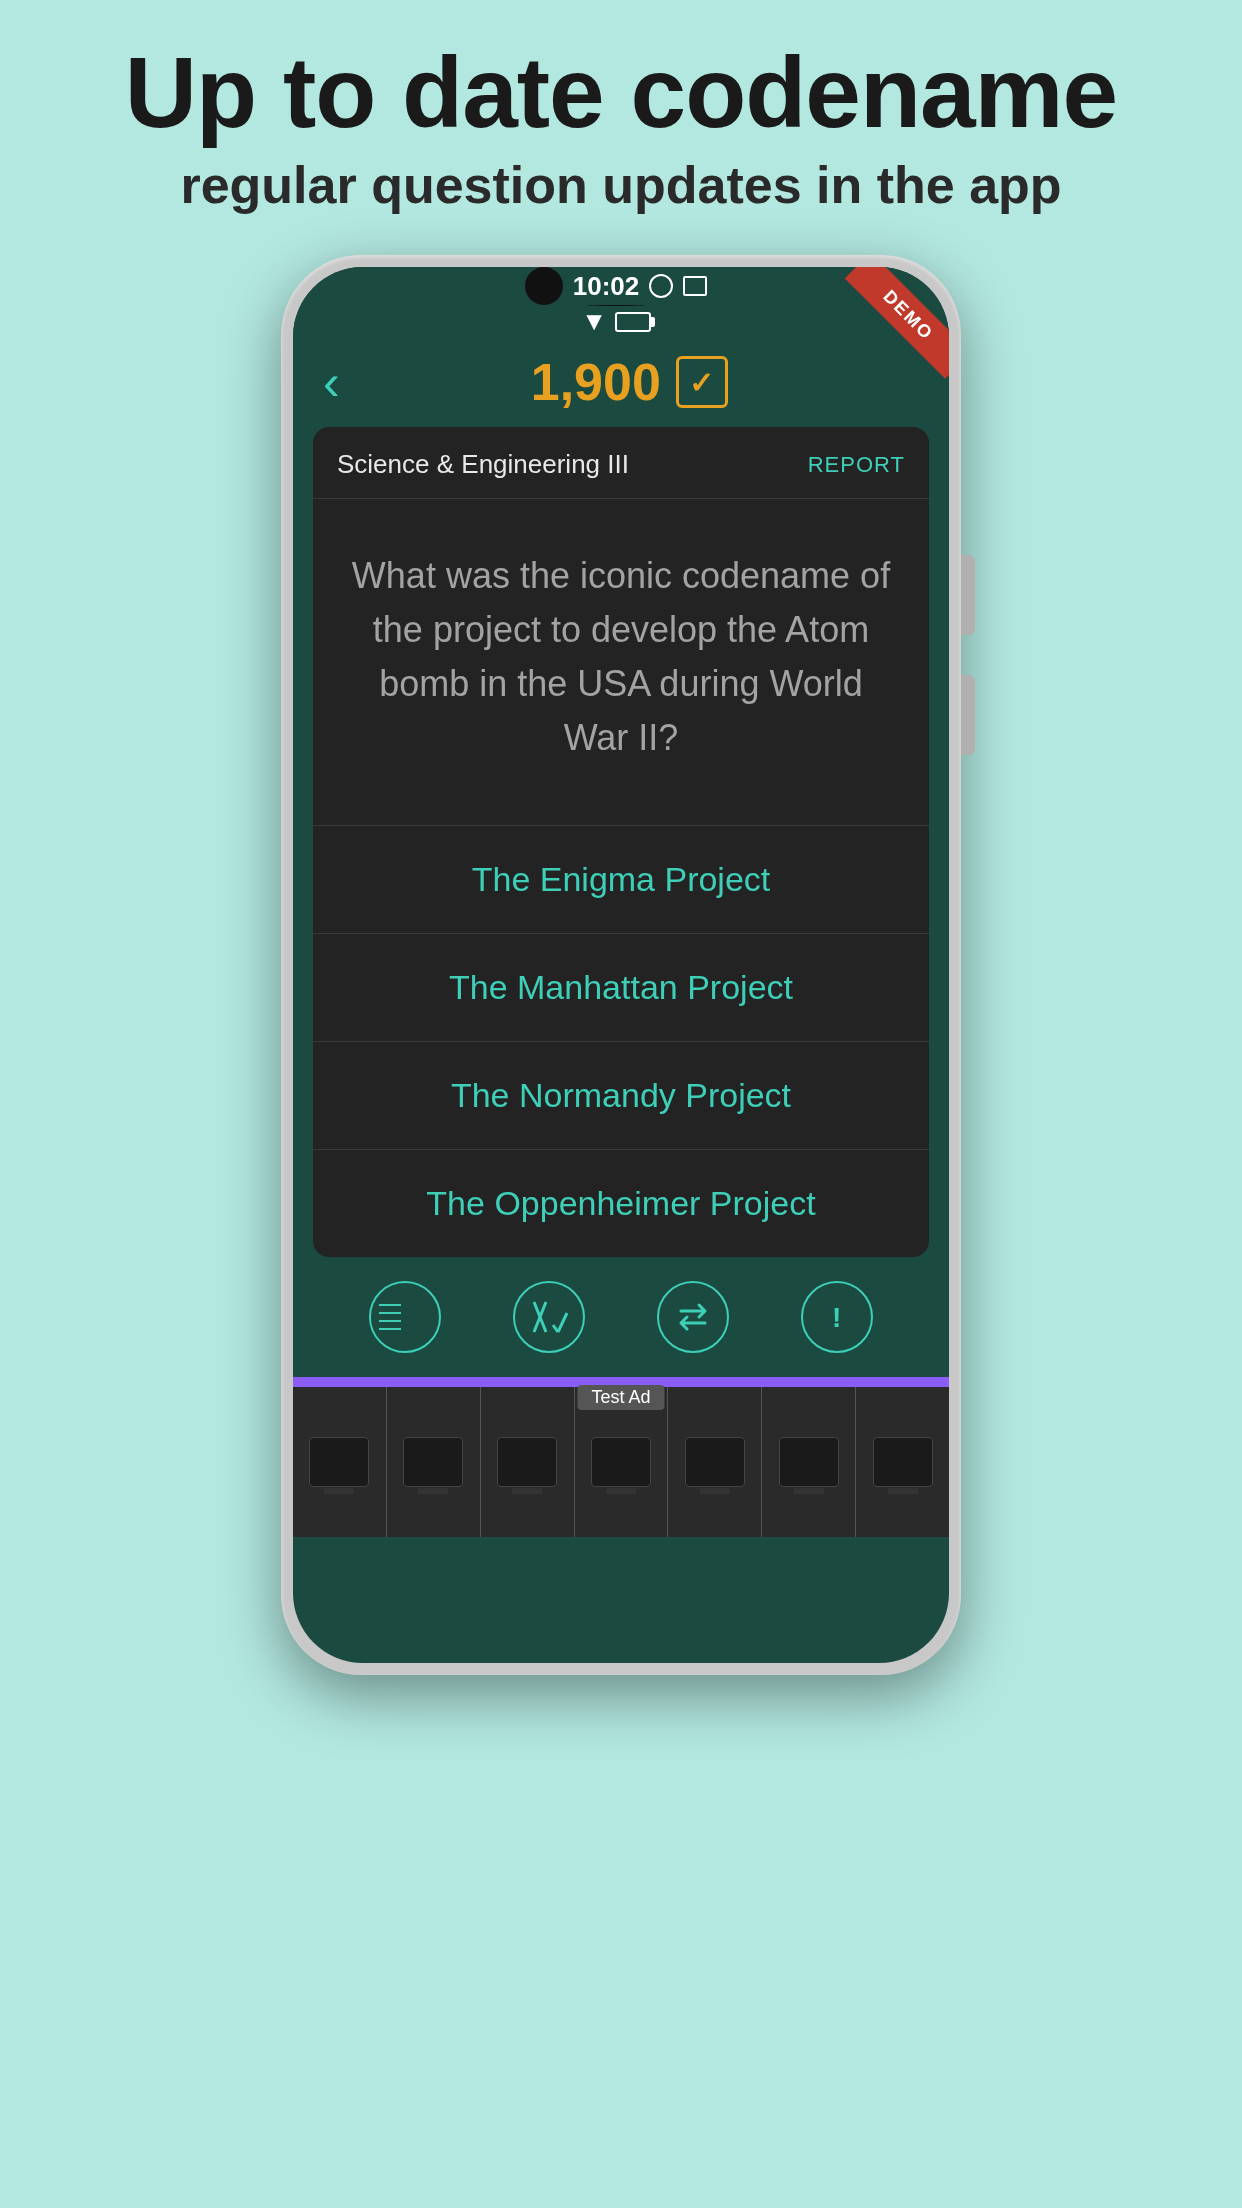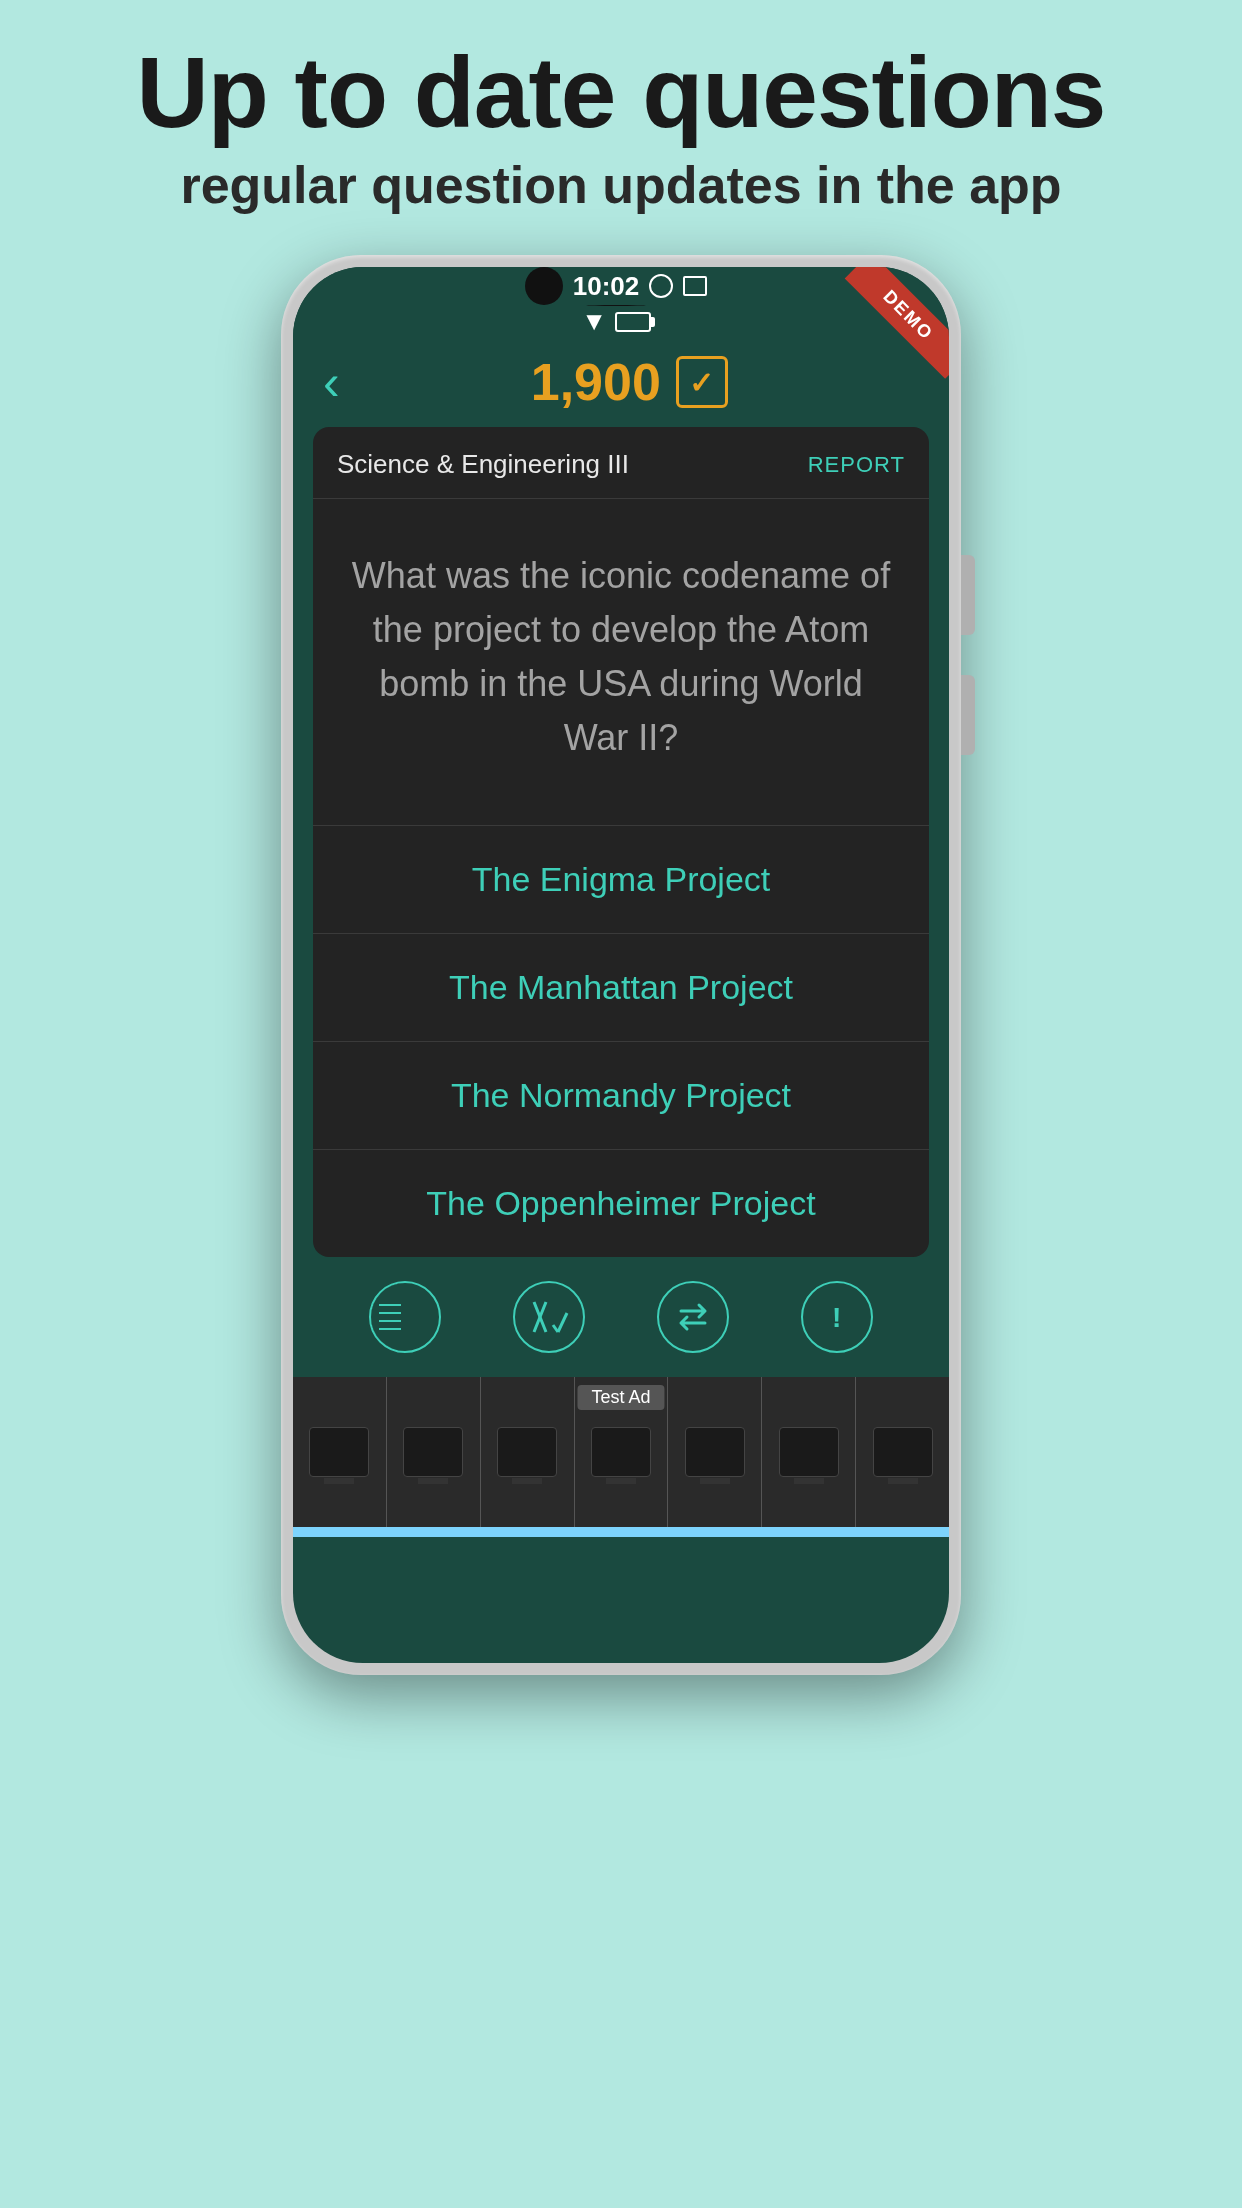--- a/index.html
+++ b/index.html
@@ -372,24 +372,24 @@
       background: #3ecfb8;
     }
 
     .tool-icon svg {
       width: 40px;
       height: 40px;
     }
 
     
     .ad-banner {
-      background: #7dd3fc;
+      background: #8b5cf6;
       height: 160px;
       display: flex;
-      align-items: flex-start;
+      align-items: flex-end;
       justify-content: center;
       overflow: hidden;
       position: relative;
     }
 
     .ad-label {
       position: absolute;
       top: 8px;
       left: 50%;
       transform: translateX(-50%);
@@ -442,21 +442,21 @@
       background: #333;
     }
 
   </style>
 </head>
 <body>
 
 <div>
 
   <div class="page-header">
-    <div class="page-title">Up to date questions</div>
+    <div class="page-title">Up to date codename</div>
     <div class="page-subtitle">regular question updates in the app</div>
   </div>
 
   <div class="phone-wrapper">
     <div class="phone-outer">
       <div class="phone-inner">
 
         <div class="demo-ribbon">
           <div class="demo-ribbon-text">DEMO</div>
         </div>

